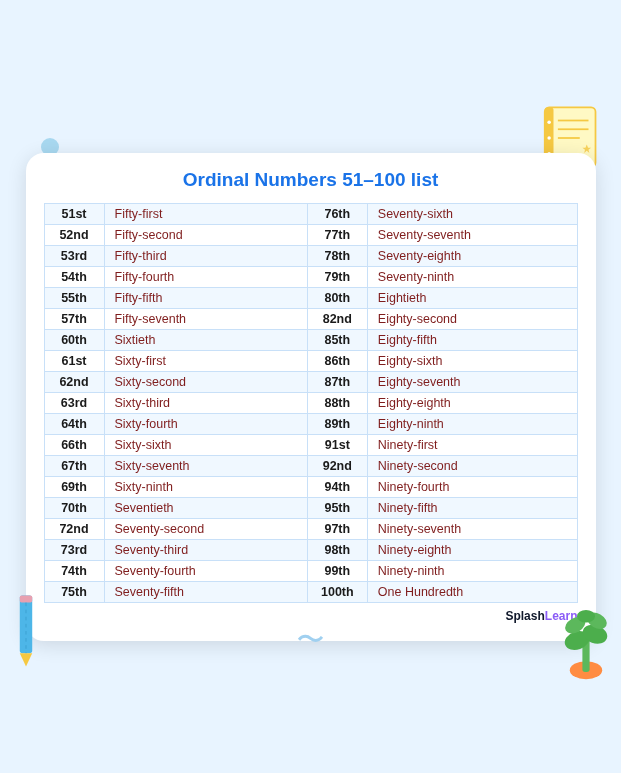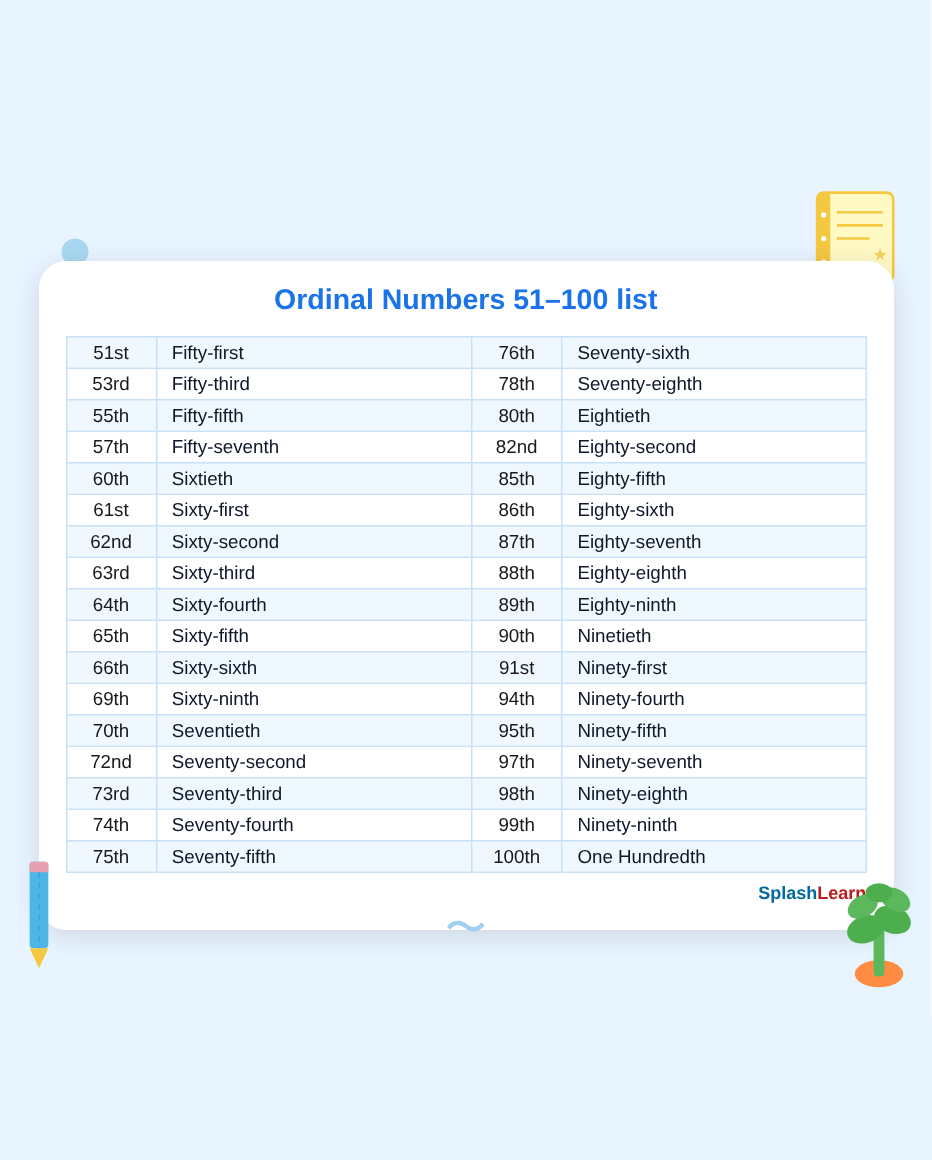--- a/index.html
+++ b/index.html
@@ -47,29 +47,29 @@
     }
 
     tr:nth-child(odd) td {
       background: #f0f8ff;
     }
     tr:nth-child(even) td {
       background: #ffffff;
     }
 
     td:nth-child(1), td:nth-child(3) {
-      font-weight: 400;
+      font-weight: 700;
       color: #1a1a1a;
       width: 60px;
       text-align: center;
       margin-left: 16px;
     }
 
     td:nth-child(2), td:nth-child(4) {
-      color: #0f172a;
+      color: #7f1d1d;
     }
 
     
     .deco-notebook {
       position: absolute;
       top: -30px;
       right: -10px;
       width: 70px;
       height: 70px;
     }
@@ -100,25 +100,25 @@
     }
 
     .splashlearn-logo {
       text-align: right;
       font-size: 12px;
       margin-top: 6px;
       color: #333;
     }
     .splashlearn-logo span.splash {
       font-weight: 700;
-      color: #0369a1;
+      color: #0f172a;
     }
     .splashlearn-logo span.learn {
       font-weight: 700;
-      color: #b91c1c;
+      color: #8b5cf6;
     }
 
     .outer-wrapper {
       position: relative;
     }
 
     
     .dot-tl {
       position: absolute;
       top: 5px;
@@ -161,26 +161,38 @@
 
     <table>
       <tbody id="table-body">
           <tr>
             <td>51st</td>
             <td>Fifty-first</td>
             <td>76th</td>
             <td>Seventy-sixth</td>
           </tr>
           <tr>
+            <td>52nd</td>
+            <td>Fifty-second</td>
+            <td>77th</td>
+            <td>Seventy-seventh</td>
+          </tr>
+          <tr>
             <td>53rd</td>
             <td>Fifty-third</td>
             <td>78th</td>
             <td>Seventy-eighth</td>
           </tr>
           <tr>
+            <td>54th</td>
+            <td>Fifty-fourth</td>
+            <td>79th</td>
+            <td>Seventy-ninth</td>
+          </tr>
+          <tr>
             <td>55th</td>
             <td>Fifty-fifth</td>
             <td>80th</td>
             <td>Eightieth</td>
           </tr>
           <tr>
             <td>57th</td>
             <td>Fifty-seventh</td>
             <td>82nd</td>
             <td>Eighty-second</td>
@@ -209,30 +221,30 @@
             <td>88th</td>
             <td>Eighty-eighth</td>
           </tr>
           <tr>
             <td>64th</td>
             <td>Sixty-fourth</td>
             <td>89th</td>
             <td>Eighty-ninth</td>
           </tr>
           <tr>
-            <td>65th</td>
-            <td>Sixty-fifth</td>
-            <td>90th</td>
-            <td>Ninetieth</td>
-          </tr>
-          <tr>
             <td>66th</td>
             <td>Sixty-sixth</td>
             <td>91st</td>
             <td>Ninety-first</td>
+          </tr>
+          <tr>
+            <td>67th</td>
+            <td>Sixty-seventh</td>
+            <td>92nd</td>
+            <td>Ninety-second</td>
           </tr>
           <tr>
             <td>69th</td>
             <td>Sixty-ninth</td>
             <td>94th</td>
             <td>Ninety-fourth</td>
           </tr>
           <tr>
             <td>70th</td>
             <td>Seventieth</td>

